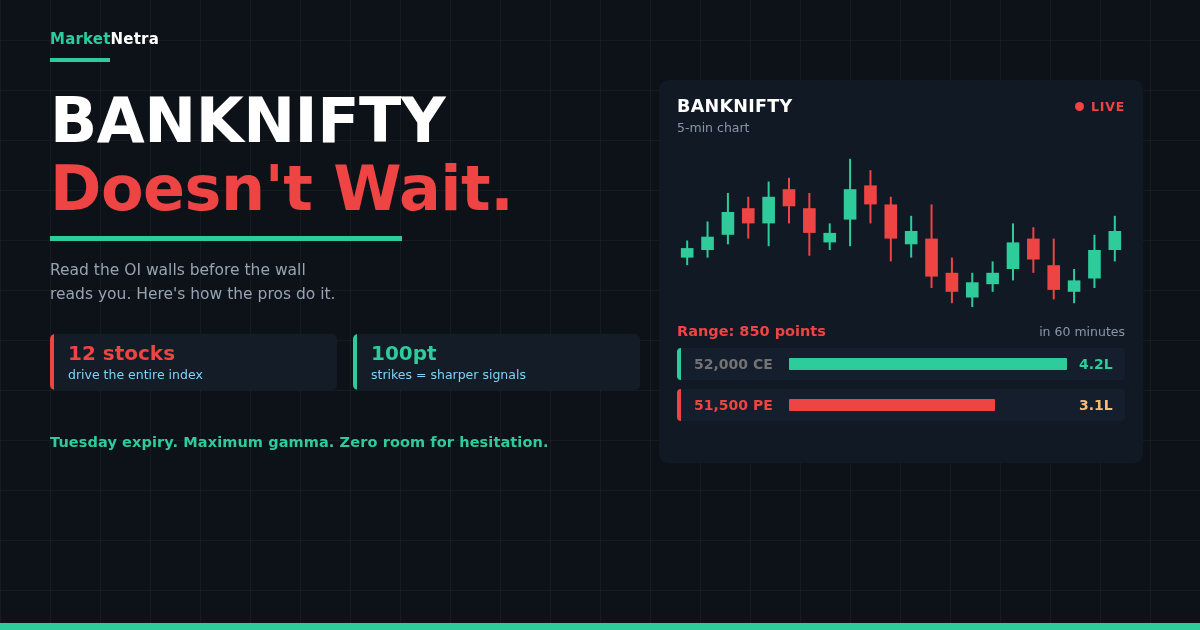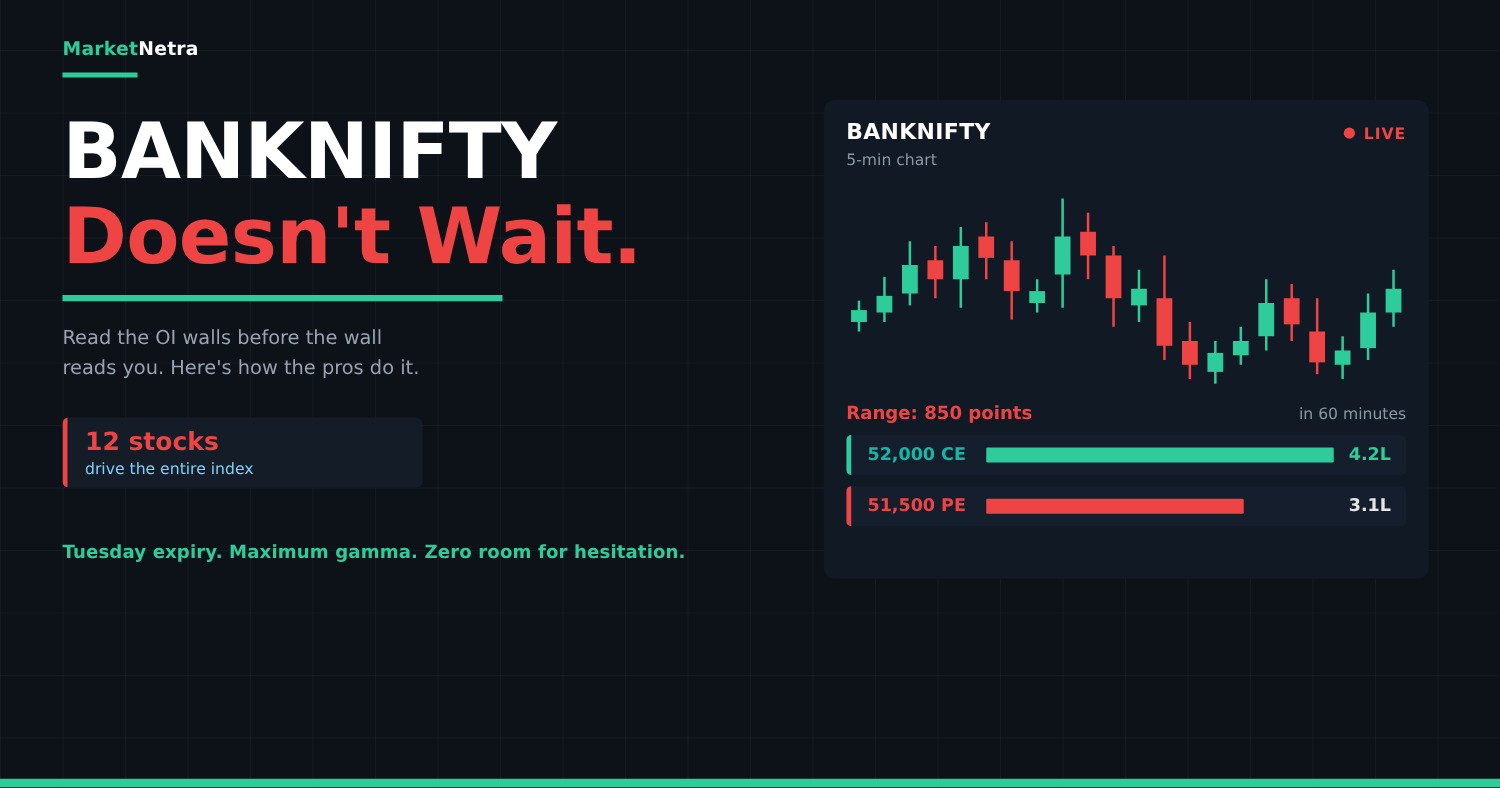--- a/index.html
+++ b/index.html
@@ -104,32 +104,32 @@
     background: #141e2d; border-radius: 4px;
     overflow: hidden;
   }
   .oi-accent { width: 4px; align-self: stretch; flex: 0 0 4px; }
   .oi-accent.green { background: #2ecc9b; }
   .oi-accent.red { background: #ef4444; }
   .oi-strike {
     width: 108px; flex: 0 0 108px; padding-left: 13px;
     font-size: 14px; font-weight: bold;
   }
-  .oi-strike.green { color: #14b8a6; }
+  .oi-strike.green { color: #737373; }
   .oi-strike.red { color: #ef4444; }
   .oi-track { flex: 1 1 auto; height: 12px; position: relative; }
   .oi-fill { height: 12px; border-radius: 1px; }
   .oi-fill.green { background: #2ecc9b; }
   .oi-fill.red { background: #ef4444; }
   .oi-val {
     width: 58px; flex: 0 0 58px; padding-left: 12px;
     font-size: 14px; font-weight: bold;
   }
   .oi-val.green { color: #2ecc9b; }
-  .oi-val.red { color: #e5e5e5; }
+  .oi-val.red { color: #fdba74; }
 
   .bottom-bar {
     position: absolute; left: 0; bottom: 0; width: 1200px; height: 7px;
     background: #2ecc9b;
   }
 </style>
 </head>
 <body>
 
 <div id="root">
@@ -152,20 +152,27 @@
       <div>Read the OI walls before the wall</div>
       <div>reads you. Here's how the pros do it.</div>
     </div>
 
     <div class="stats">
       <div class="stat-card">
         <div class="stat-bar red"></div>
         <div class="stat-text">
           <div class="stat-value red">12 stocks</div>
           <div class="stat-label">drive the entire index</div>
+        </div>
+      </div>
+      <div class="stat-card">
+        <div class="stat-bar green"></div>
+        <div class="stat-text">
+          <div class="stat-value green">100pt</div>
+          <div class="stat-label">strikes = sharper signals</div>
         </div>
       </div>
     </div>
 
     <div class="tagline">Tuesday expiry. Maximum gamma. Zero room for hesitation.</div>
   </div>
 
   <div class="panel">
 
     <div class="panel-head">

